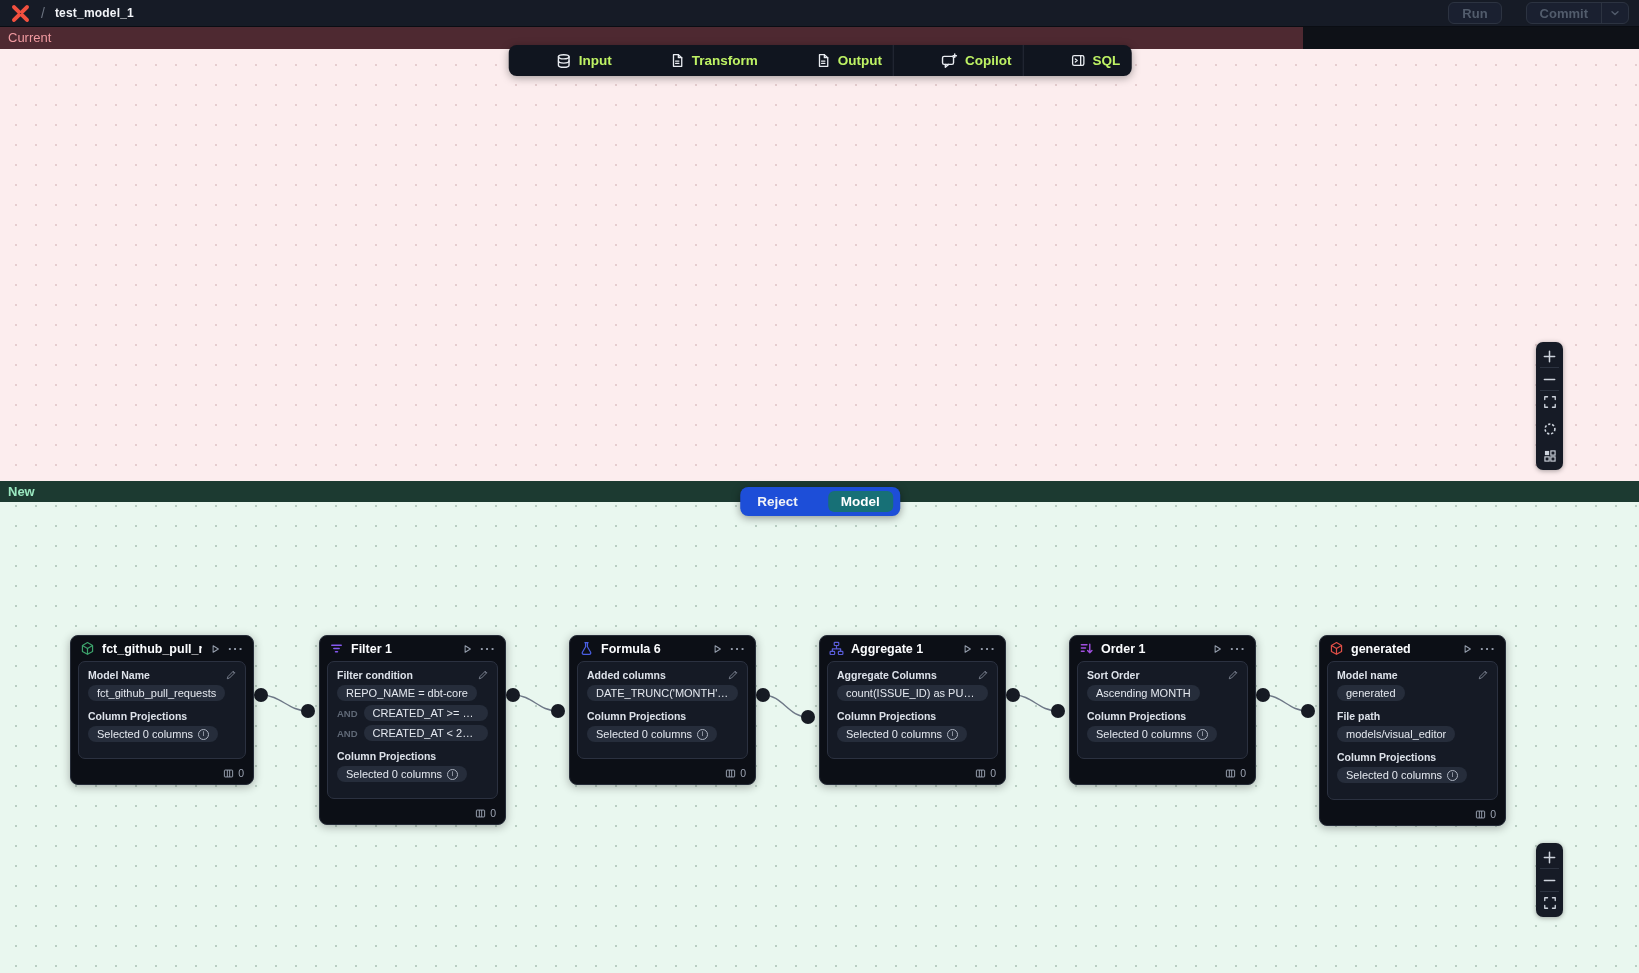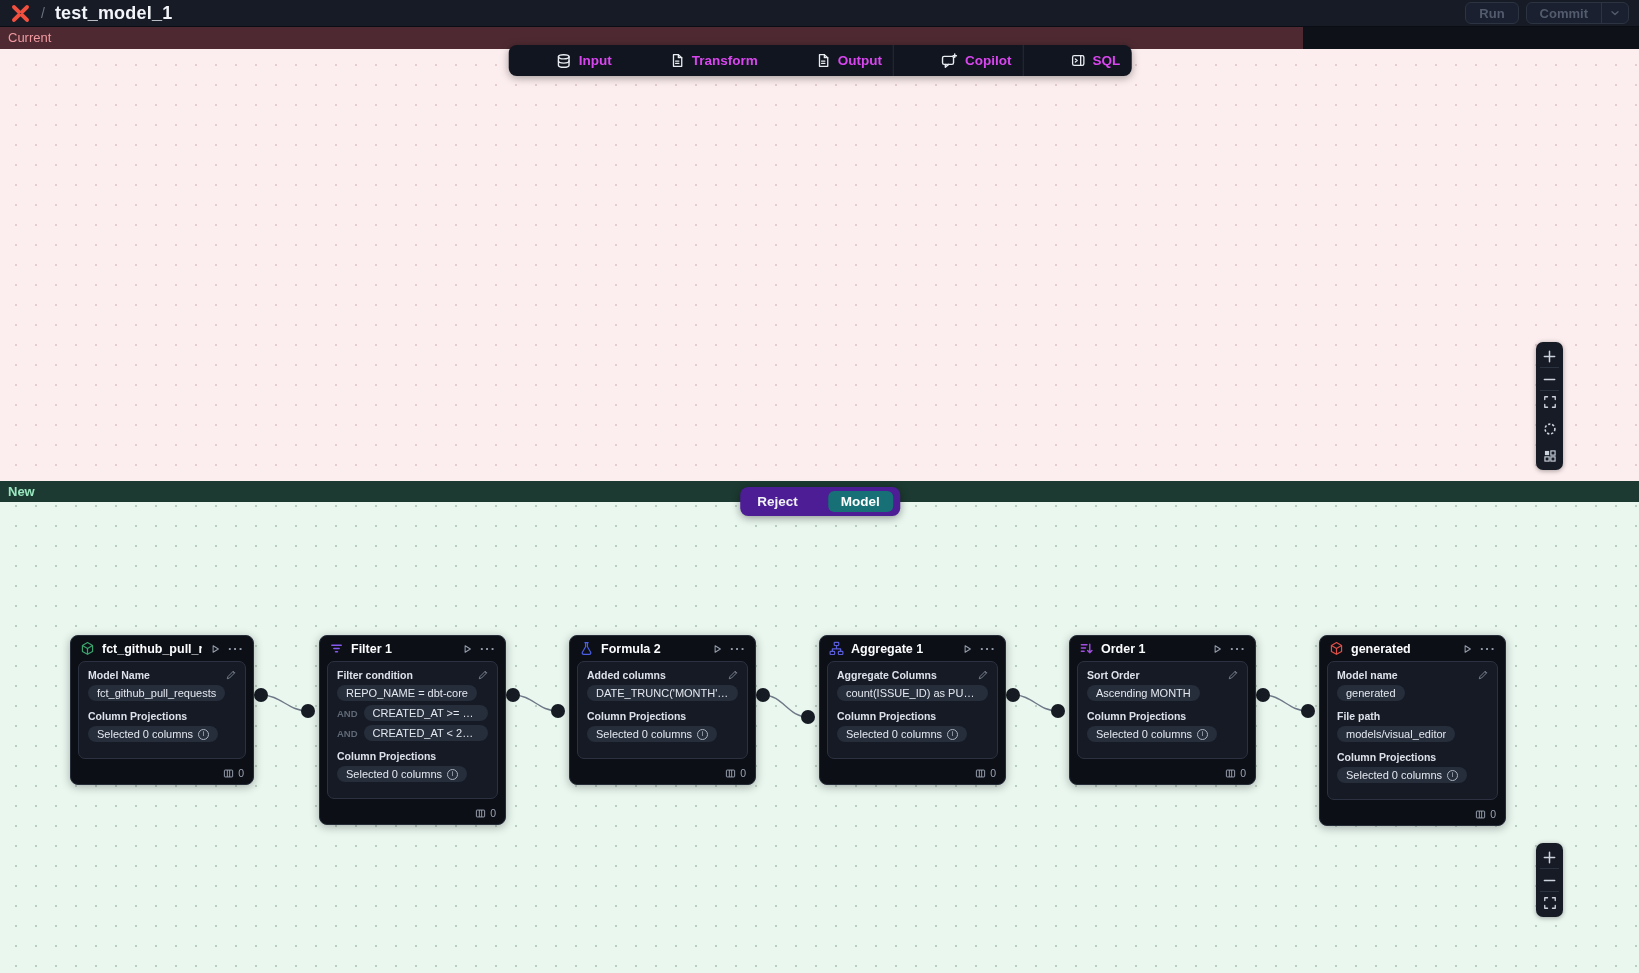--- a/index.html
+++ b/index.html
@@ -6,22 +6,22 @@
   html,body { width:1639px; height:973px; overflow:hidden; background:#0e1117;
               font-family:"Liberation Sans", sans-serif; }
   .page { position:relative; width:1639px; height:973px; }
 
   
   .topbar { position:absolute; left:0; top:0; width:1639px; height:27px;
             background:#161b26; display:flex; align-items:center; gap:10px;
             padding:0 10px; border-bottom:1px solid #0a0d13; z-index:6; }
   .logo { display:flex; align-items:center; }
   .slash { color:#6b7380; font-size:14px; }
-  .doc-title { color:#f3f5f9; font-size:18px; font-weight:700; letter-spacing:.2px; }
-  .topbar-actions { margin-left:auto; display:flex; gap:7px; }
+  .doc-title { color:#f3f5f9; font-size:12px; font-weight:700; letter-spacing:.2px; }
+  .topbar-actions { margin-left:auto; display:flex; gap:24px; }
   .tb-btn { display:flex; align-items:center; height:22px; border:1px solid #2c3341;
             border-radius:6px; color:#525c6c; font-size:13px; font-weight:600;
             background:#1a2030; cursor:default; }
   .tb-btn .seg { padding:0 13px; display:flex; align-items:center; height:100%; }
   .tb-btn .seg.chev { padding:0 7px; border-left:1px solid #2c3341; }
 
   
   .bar-current { position:absolute; left:0; top:27px; width:1303px; height:22px;
                  background:#4e2931; color:#f09aa0; font-size:13px; line-height:22px;
                  padding-left:8px; z-index:1; }
@@ -37,28 +37,28 @@
   .canvas-new { position:absolute; left:0; top:502px; width:1639px; height:471px;
                 background-color:#e9f7ef;
                 background-image:radial-gradient(#b9cec3 1.1px, transparent 1.2px);
                 background-size:20px 20px; background-position:6px 14px; }
 
   
   .toolbar { position:absolute; left:820px; top:45px; transform:translateX(-50%);
              height:31px; background:#10151f; border-radius:8px; display:flex;
              align-items:center; z-index:7; box-shadow:0 2px 8px rgba(0,0,0,.35); }
   .toolbar .item { display:flex; align-items:center; gap:7px; padding:12px 11px;
-                   height:100%; color:#d946ef; font-size:13.5px; font-weight:600;
+                   height:100%; color:#bef264; font-size:13.5px; font-weight:600;
                    cursor:pointer;margin-left:36px; }
   .toolbar .vsep { width:1px; height:31px; background:#262c38; }
   .ticon { display:flex; color:#e8ebf0; }
 
   
   .diffbar { position:absolute; left:820px; top:487px; transform:translateX(-50%);
-             background:#4c1d95; border-radius:8px; padding:4px 7px; display:flex;
+             background:#1d4ed8; border-radius:8px; padding:4px 7px; display:flex;
              align-items:center; gap:20px; z-index:7;
              box-shadow:0 2px 8px rgba(0,0,0,.4); }
   .btn-reject { color:#f1f3f7; font-size:13.5px; font-weight:600; padding:3px 10px;
                 border-radius:6px; cursor:pointer; background:transparent; border:0;
                 font-family:inherit; }
   .btn-accept { background:#177076; color:#ffffff; font-size:13.5px; font-weight:700;
                 padding:3px 13px; border-radius:6px; cursor:pointer; border:0;
                 font-family:inherit; }
 
   
@@ -385,21 +385,21 @@
     </div>
   </div>
 
   <div class="node" style="left:569px;">
     <div class="node-header">
       <span class="nicon" style="color: rgb(74, 95, 228);">
         <svg class="ic" width="15" height="15" viewBox="0 0 16 16" fill="none" stroke="currentColor" stroke-width="1.3" stroke-linecap="round" stroke-linejoin="round">
             <path d="M6.3 1.8h3.4M7 1.8v4.4L3.6 12c-.55 1 .17 2.2 1.3 2.2h6.2c1.13 0 1.85-1.2 1.3-2.2L9 6.2V1.8"></path>
           </svg>
       </span>
-      <span class="ntitle">Formula 2</span>
+      <span class="ntitle">Formula 6</span>
       <span class="hicon">
           <svg class="ic" width="12" height="12" viewBox="0 0 16 16" fill="none" stroke="currentColor" stroke-width="1.4" stroke-linejoin="round">
             <path d="M5.5 3.6v8.8L12.5 8z"></path>
           </svg>
         </span>
       <span class="hdots">···</span>
     </div>
     <div class="node-body">
       <span class="edit-icon">
           <svg class="ic" width="12" height="12" viewBox="0 0 16 16" fill="none" stroke="currentColor" stroke-width="1.3" stroke-linejoin="round">

